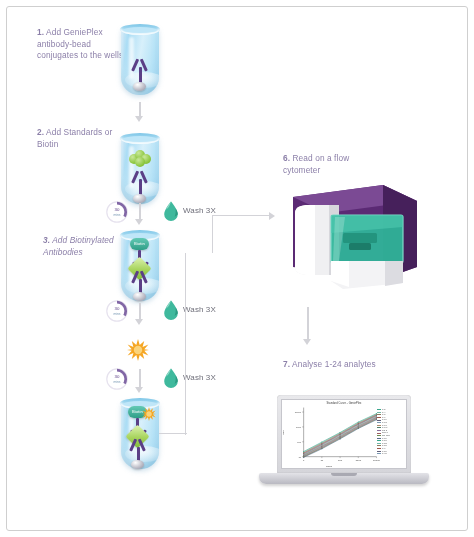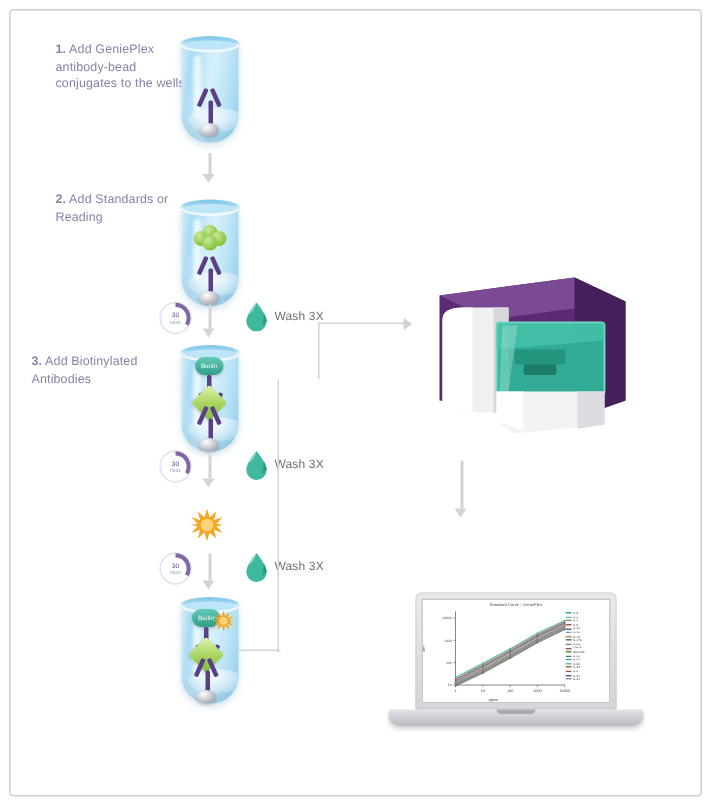--- a/index.html
+++ b/index.html
@@ -210,21 +210,21 @@
     <div class="bead" style="left:16px;top:59px;"></div>
   </div>
 
   <div class="arrow-v" style="left:128px;top:95px;height:20px;">
     <div class="ln" style="height:14px;"></div>
         <div class="hd" style="top:14px;"></div>
   </div>
 
   <div class="step-label" style="left:30px;top:120px;">
     <b>2.</b>
-    <span>Add Standards or Reading</span>
+    <span>Add Standards or Biotin</span>
   </div>
 
   <div class="well" style="left:110px;top:125px;">
     <div class="tube">
       <div class="shine"></div>
       <div class="meniscus"></div>
     </div>
     <div class="rim"></div>
     <div class="analyte" style="left:12px;top:18px;">
       <i></i>
@@ -263,21 +263,21 @@
     </svg>
   </div>
   <div class="wash-label" style="left:176px;top:199px;">Wash 3X</div>
 
   <div class="elbow" style="left:205px;top:208px;width:66px;height:38px;">
     <div class="v" style="height:38px;top:0;"></div>
     <div class="h" style="top:0;width:58px;"></div>
     <div class="hd" style="left:57px;top:-3px;"></div>
   </div>
 
-  <div class="step-label" style="left:14px;top:228px;">
+  <div class="step-label" style="left:36px;top:228px;font-style:italic;">
     <b>3.</b>
     <span>Add Biotinylated Antibodies</span>
   </div>
 
   <div class="well" style="left:110px;top:222px;">
     <div class="tube">
       <div class="shine"></div>
       <div class="meniscus"></div>
     </div>
     <div class="rim"></div>
@@ -387,20 +387,24 @@
   </div>
 
   <div class="elbow" style="left:178px;top:246px;width:2px;height:182px;">
     <div class="v" style="height:182px;top:0;"></div>
     <div class="h" style="top:180.6px;width:0px;"></div>
   </div>
   <div class="elbow" style="left:152px;top:426px;width:28px;height:2px;">
     <div class="h" style="top:0;width:28px;"></div>
   </div>
 
+  <div class="step-label" style="left:276px;top:146px;width:105px;">
+    <b>6.</b>
+    <span>Read on a flow cytometer</span>
+  </div>
 
   <div id="cytometer">
     <svg viewBox="0 0 160 118" width="160" height="118" aria-hidden="true">
 
       <path d="M28 22 L118 10 L152 26 L152 92 L118 104 L28 92 Z" fill="#5b2a74"></path>
       <path d="M28 22 L118 10 L152 26 L62 38 Z" fill="#7b4a94"></path>
       <path d="M118 10 L152 26 L152 92 L118 104 Z" fill="#46205b"></path>
 
       <path d="M30 38 C30 32 36 30 44 30 L74 30 L74 100 L44 100 C36 100 30 98 30 92 Z" fill="#f0f0f2"></path>
       <path d="M30 38 C30 32 36 30 44 30 L50 30 L50 100 L44 100 C36 100 30 98 30 92 Z" fill="#ffffff"></path>
@@ -419,20 +423,24 @@
 
       <path d="M70 42 L80 42 L74 86 L68 86 Z" fill="#ffffff" opacity=".22"></path>
     </svg>
   </div>
 
   <div class="arrow-v" style="left:296px;top:300px;height:40px;">
     <div class="ln" style="height:32px;"></div>
         <div class="hd" style="top:32px;"></div>
   </div>
 
+  <div class="step-label" style="left:276px;top:352px;width:105px;">
+    <b>7.</b>
+    <span>Analyse 1-24 analytes</span>
+  </div>
 
   <div id="laptop">
     <div class="lp-screen">
       <div class="lp-inner">
         <div class="chart-title">Standard Curve - GeniePlex</div>
         <svg id="plot" viewBox="0 0 126 72" width="100%" height="100%" preserveAspectRatio="none">
           <g>
             <line x1="22" y1="8" x2="22" y2="60" stroke="#555" stroke-width="0.5"></line>
             <line x1="22" y1="60" x2="96" y2="60" stroke="#555" stroke-width="0.5"></line>
           </g>

